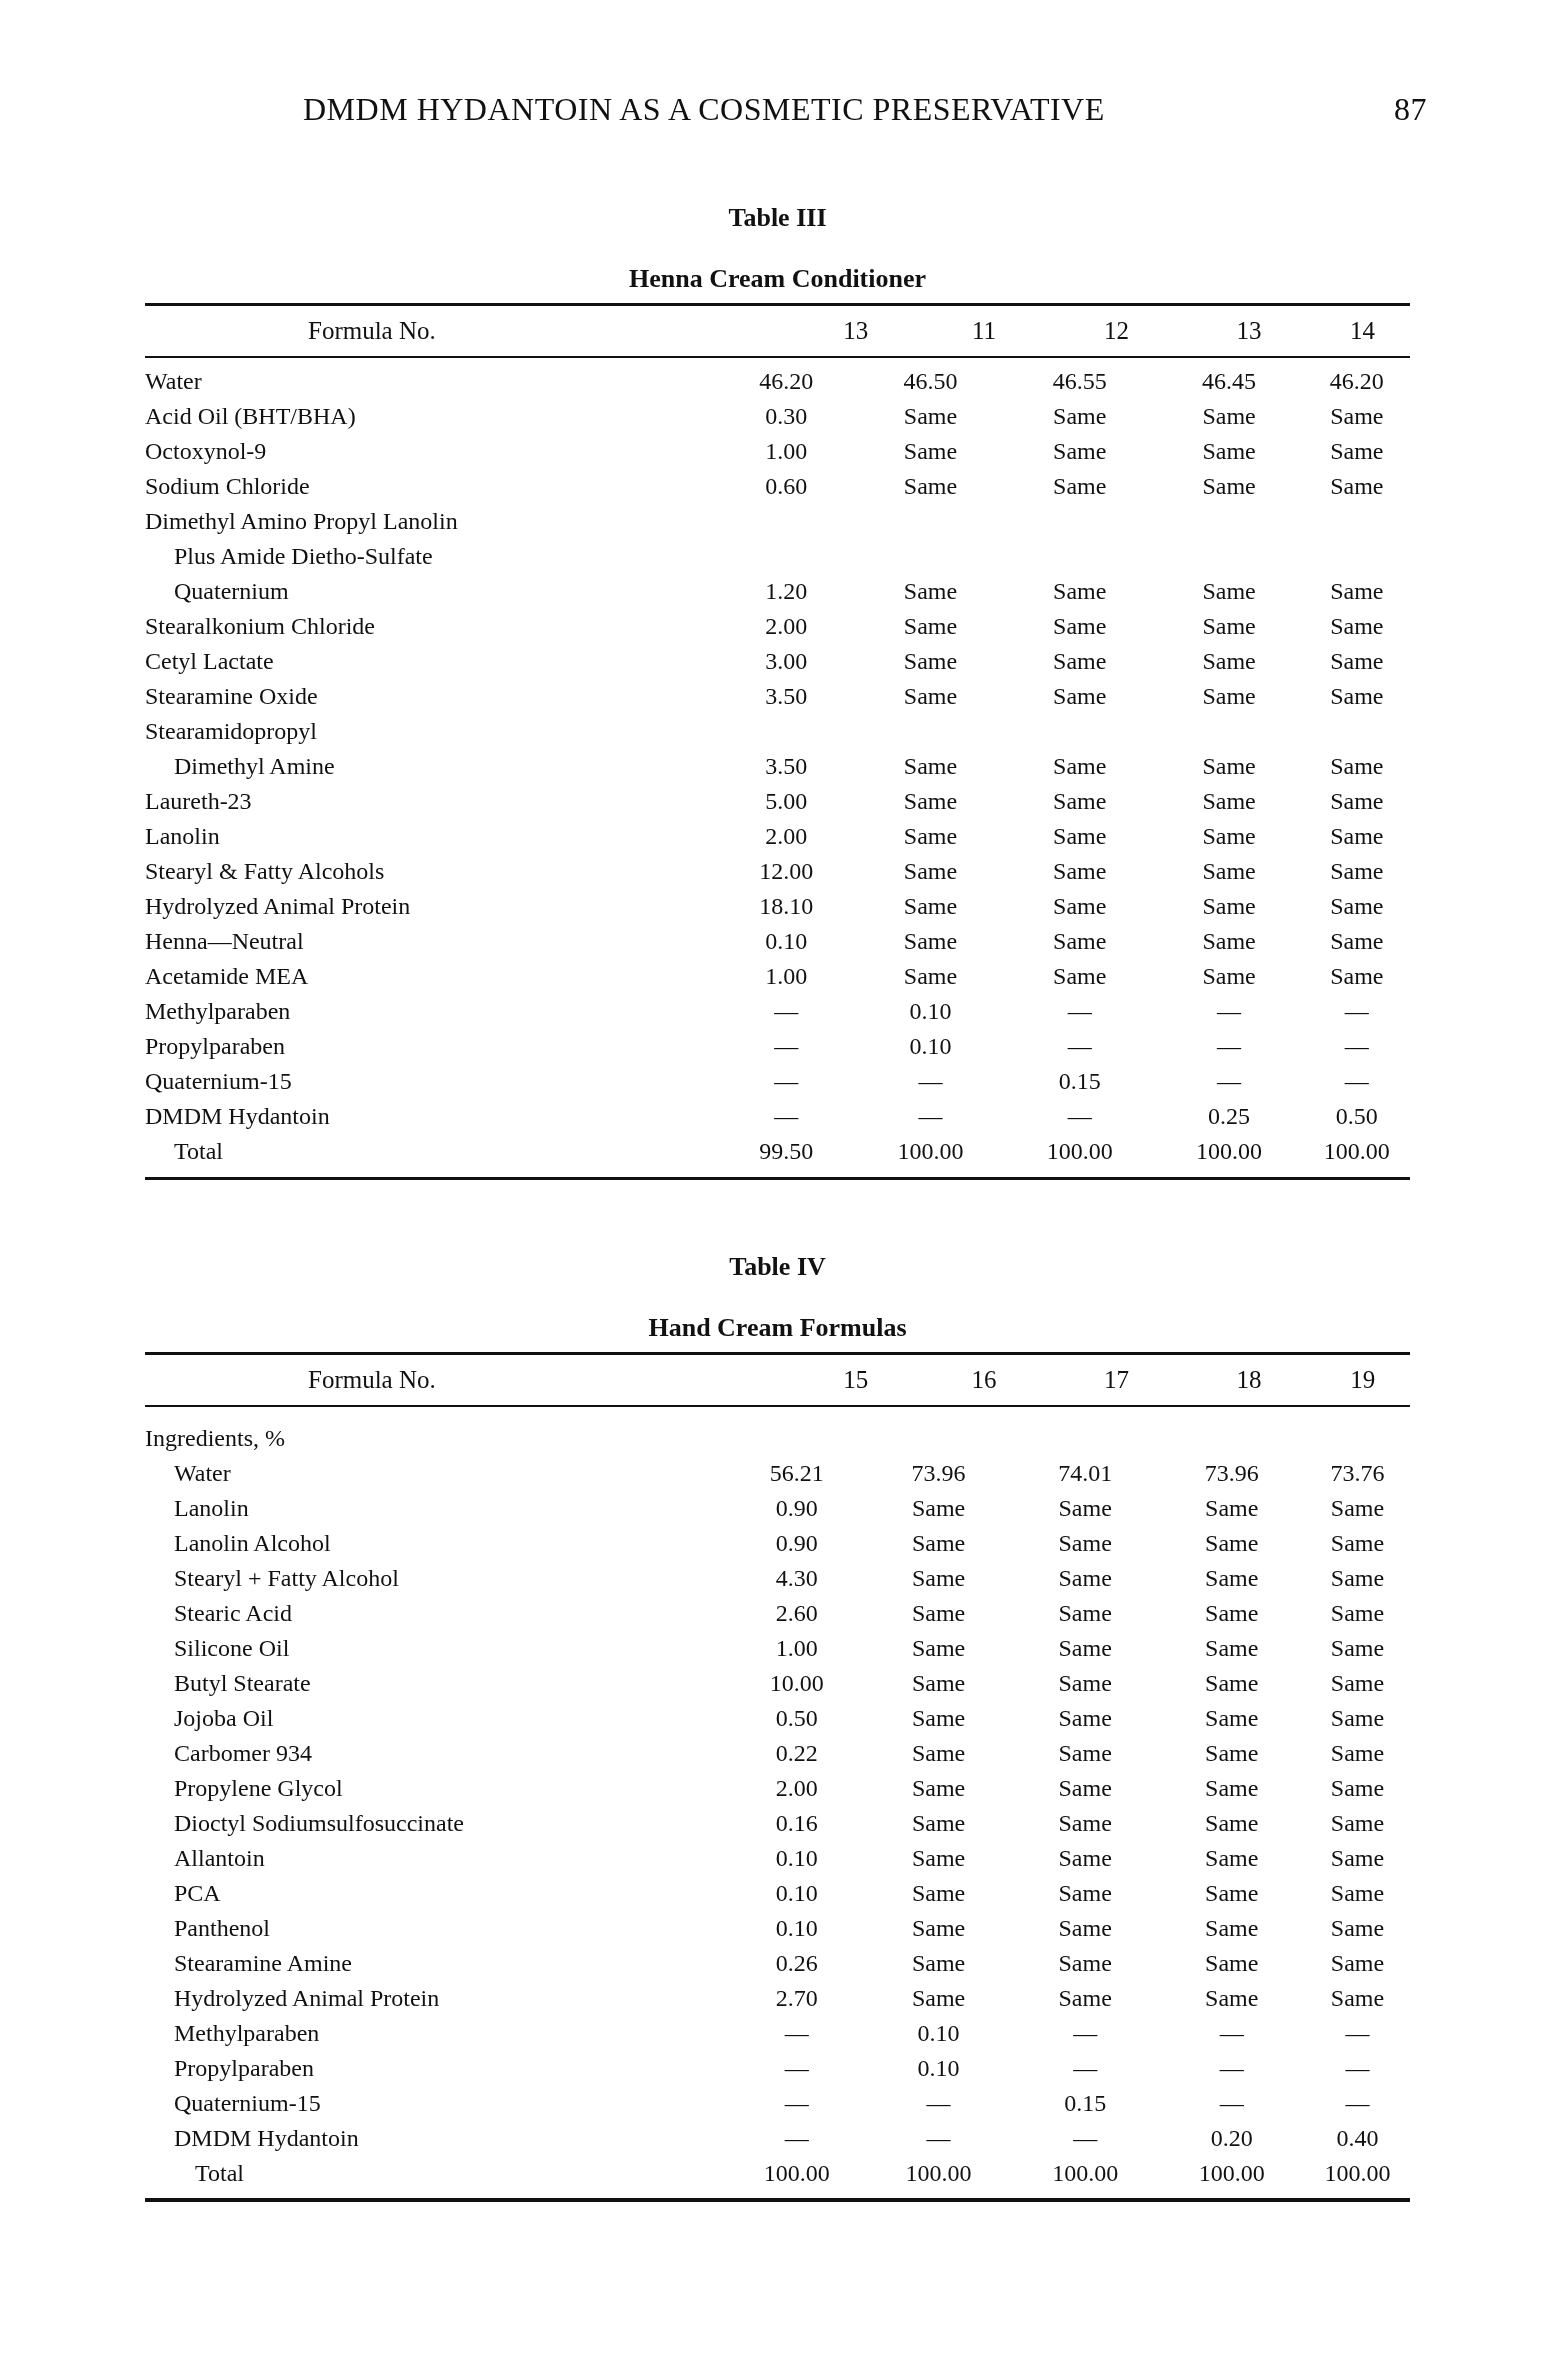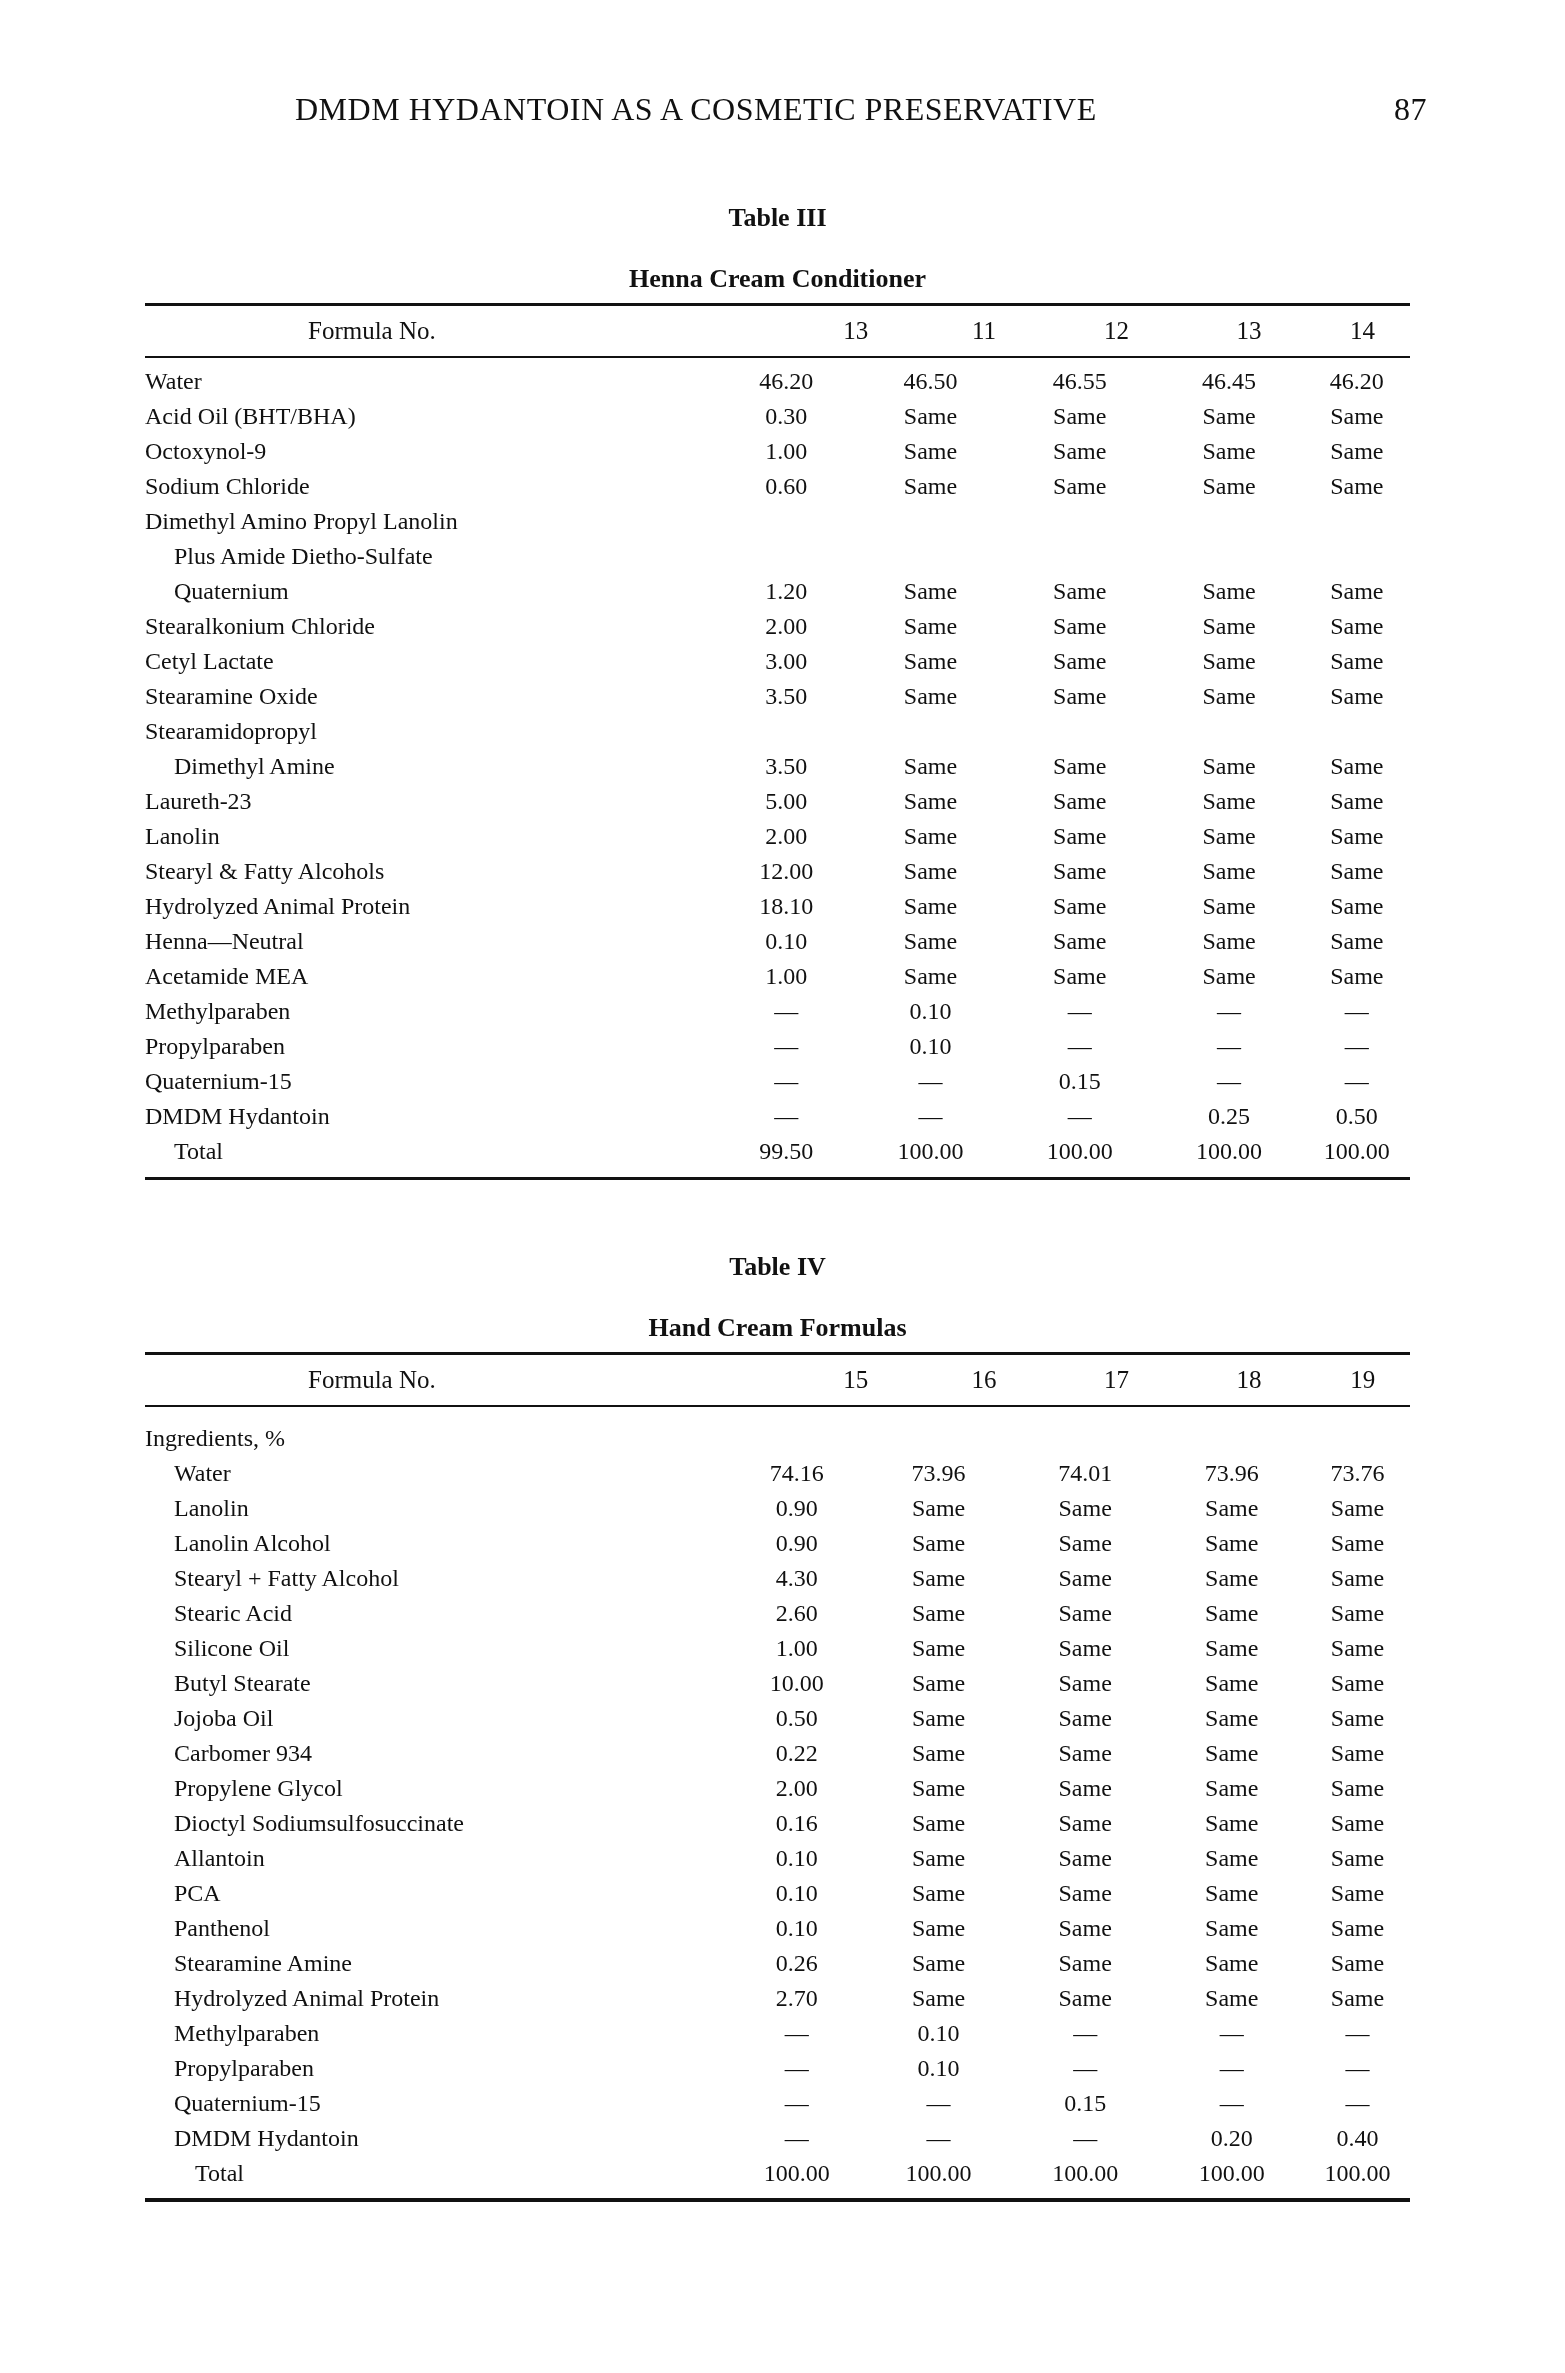--- a/index.html
+++ b/index.html
@@ -4,21 +4,21 @@
 <style>
   html, body { margin: 0; padding: 0; background: #ffffff; }
   body {
     width: 1566px; height: 2373px; position: relative; overflow: hidden;
     font-family: "Liberation Serif", "DejaVu Serif", serif; color: #111111;
   }
   .running-head {
     position: absolute; top: 91px; left: 287px; width: 1128px;
     font-size: 32px; letter-spacing: 0.5px;
   }
-  .running-head .title { position: absolute; left: 8px; top: 0; }
+  .running-head .title { position: absolute; left: 16px; top: 0; }
   .running-head .page-no { position: absolute; left: 1107px; top: 0; }
 
   .table-block { position: absolute; left: 145px; width: 1265px; }
   .table-title { text-align: center; font-size: 26px; font-weight: bold; width: 1265px; }
   .table-subtitle { text-align: center; font-size: 26px; font-weight: bold; width: 1265px; }
   .rule-thick { height: 3.8px; background: #111; width: 1265px; }
   .rule-thin { height: 1.9px; background: #111; width: 1265px; }
 
   table.formula { border-collapse: collapse; width: 1265px; font-size: 24px; }
   table.formula td, table.formula th { padding: 0; font-weight: normal; white-space: nowrap; }
@@ -267,21 +267,21 @@
         <tr class="body-row">
           <td class="c-name">Ingredients, %</td>
           <td class="c-val" style="width: 143px;"></td>
           <td class="c-val" style="width: 153px;"></td>
           <td class="c-val" style="width: 153px;"></td>
           <td class="c-val" style="width: 153px;"></td>
           <td class="c-val" style="width: 108px;"></td>
         </tr>
         <tr class="body-row">
           <td class="c-name indent1">Water</td>
-          <td class="c-val" style="width: 143px;">74.16</td>
+          <td class="c-val" style="width: 143px;">56.21</td>
           <td class="c-val" style="width: 153px;">73.96</td>
           <td class="c-val" style="width: 153px;">74.01</td>
           <td class="c-val" style="width: 153px;">73.96</td>
           <td class="c-val" style="width: 108px;">73.76</td>
         </tr>
         <tr class="body-row">
           <td class="c-name indent1">Lanolin</td>
           <td class="c-val" style="width: 143px;">0.90</td>
           <td class="c-val" style="width: 153px;">Same</td>
           <td class="c-val" style="width: 153px;">Same</td>

